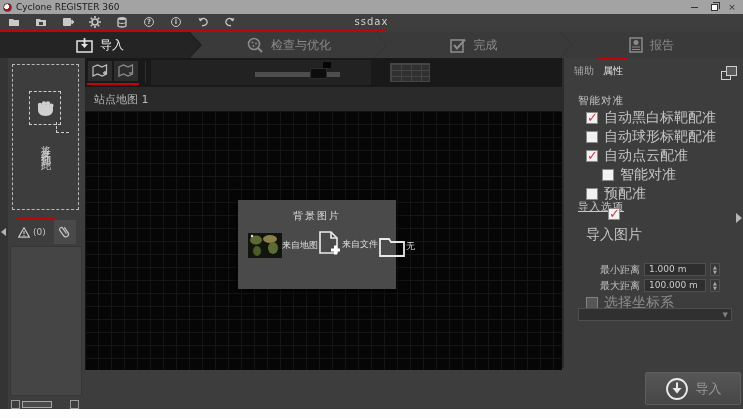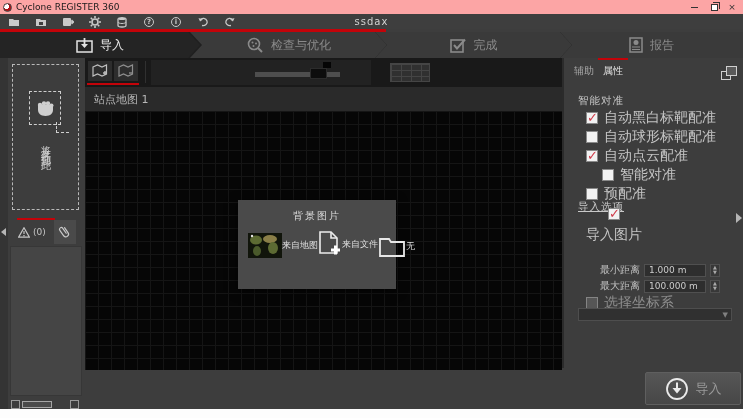--- a/index.html
+++ b/index.html
@@ -1,21 +1,21 @@
 <!DOCTYPE html>
 <html><head>
 <meta charset="utf-8">
 <style>
   * { margin:0; padding:0; box-sizing:border-box; }
   body { font-family:"DejaVu Sans","Liberation Sans",sans-serif; background:#888; }
   #stage { position:relative; width:743px; height:418px; background:#fdfdfd; overflow:hidden; margin:0 auto; }
   #appwin { position:absolute; left:0; top:0; width:743px; height:409px; background:#3d3d3d; }
 
   
-  #titlebar { position:absolute; left:0; top:0; width:743px; height:14px; background:#fca5a5; display:flex; align-items:center; font-size:9px; color:#1a1a1a; }
+  #titlebar { position:absolute; left:0; top:0; width:743px; height:14px; background:#a3a3a3; display:flex; align-items:center; font-size:9px; color:#1a1a1a; }
   #applogo { width:9px; height:9px; border-radius:50%; border:1.5px solid #444; margin:0 4px 0 3px; background:radial-gradient(circle at 35% 35%, #fff 40%, #b01116 41%); }
   .winctl { position:absolute; top:0; height:14px; width:18px; display:flex; align-items:center; justify-content:center; color:#333; font-size:9px; }
   #btn-min { right:40px; } #btn-max { right:20px; } #btn-close { right:2px; }
   #restore-glyph { width:7px; height:7px; border:1px solid #333; position:relative; background:#fff; }
   #restore-glyph::before { content:""; position:absolute; left:1px; top:-3px; width:6px; height:6px; border:1px solid #333; border-left:none; border-bottom:none; }
   #min-glyph { width:7px; height:1px; background:#333; }
 
   
   #toolbar { position:absolute; left:0; top:14px; width:743px; height:15px; background:#3e3e3e; display:flex; align-items:center; padding-left:8px; gap:15px; }
   .tbicon { width:12px; height:12px; display:flex; align-items:center; justify-content:center; flex:none; }
@@ -95,21 +95,21 @@
   .cbrow { position:absolute; left:22px; display:flex; align-items:center; gap:6px; height:16px; }
   .cbrow .cb { width:12px; height:12px; background:#f2f2f2; border:1px solid #8a8a8a; position:relative; flex:none; }
   .cbrow .cb.checked::after { content:"\2713"; position:absolute; left:0px; top:-3px; font-size:13px; font-weight:bold; color:#cf3a48; }
   .cbrow .cb.disabled { background:#565656; border-color:#848484; }
   .cbrow .cblbl { font-size:14px; color:#c5c5c5; white-space:nowrap; }
   .cbrow.dim .cblbl { color:#8d8d8d; }
   #reg-row-0 { top:52px; } #reg-row-1 { top:71px; } #reg-row-2 { top:90px; }
   #reg-row-3 { top:109px; left:38px; } #reg-row-4 { top:128px; }
   #imp-row-images { top:150px;flex-direction:column; }
   #imp-row-filter { top:186px; }
-  .numrow { position:absolute; left:36px; display:flex; align-items:center; height:14px; gap:4px; }
+  .numrow { position:absolute; left:36px; display:flex; align-items:flex-start; height:14px; gap:4px; }
   #row-min { top:205px; } #row-max { top:221px; }
   .numrow .nlbl { font-size:10px; color:#bfbfbf; white-space:nowrap; }
   .numbox { width:62px; height:13px; background:#2e2e2e; border:1px solid #505050; color:#cccccc; font-size:9px; line-height:11px; padding-left:4px; }
   .spinner { width:10px; height:13px; border:1px solid #505050; background:#383838; display:flex; flex-direction:column; align-items:center; justify-content:center; color:#aaaaaa; font-size:5px; line-height:5px; }
   #imp-row-coord { top:237px; }
   #rp-dropdown { position:absolute; left:14px; top:250px; width:154px; height:13px; background:#303030; border:1px solid #4e4e4e; }
   #rp-dropdown .arr { position:absolute; right:3px; top:2px; font-size:7px; color:#808080; }
 
   
   #edge-expander { position:absolute; left:736px; top:155px; width:0; height:0; border-top:5px solid transparent; border-bottom:5px solid transparent; border-left:6px solid #b5b5b5; }

